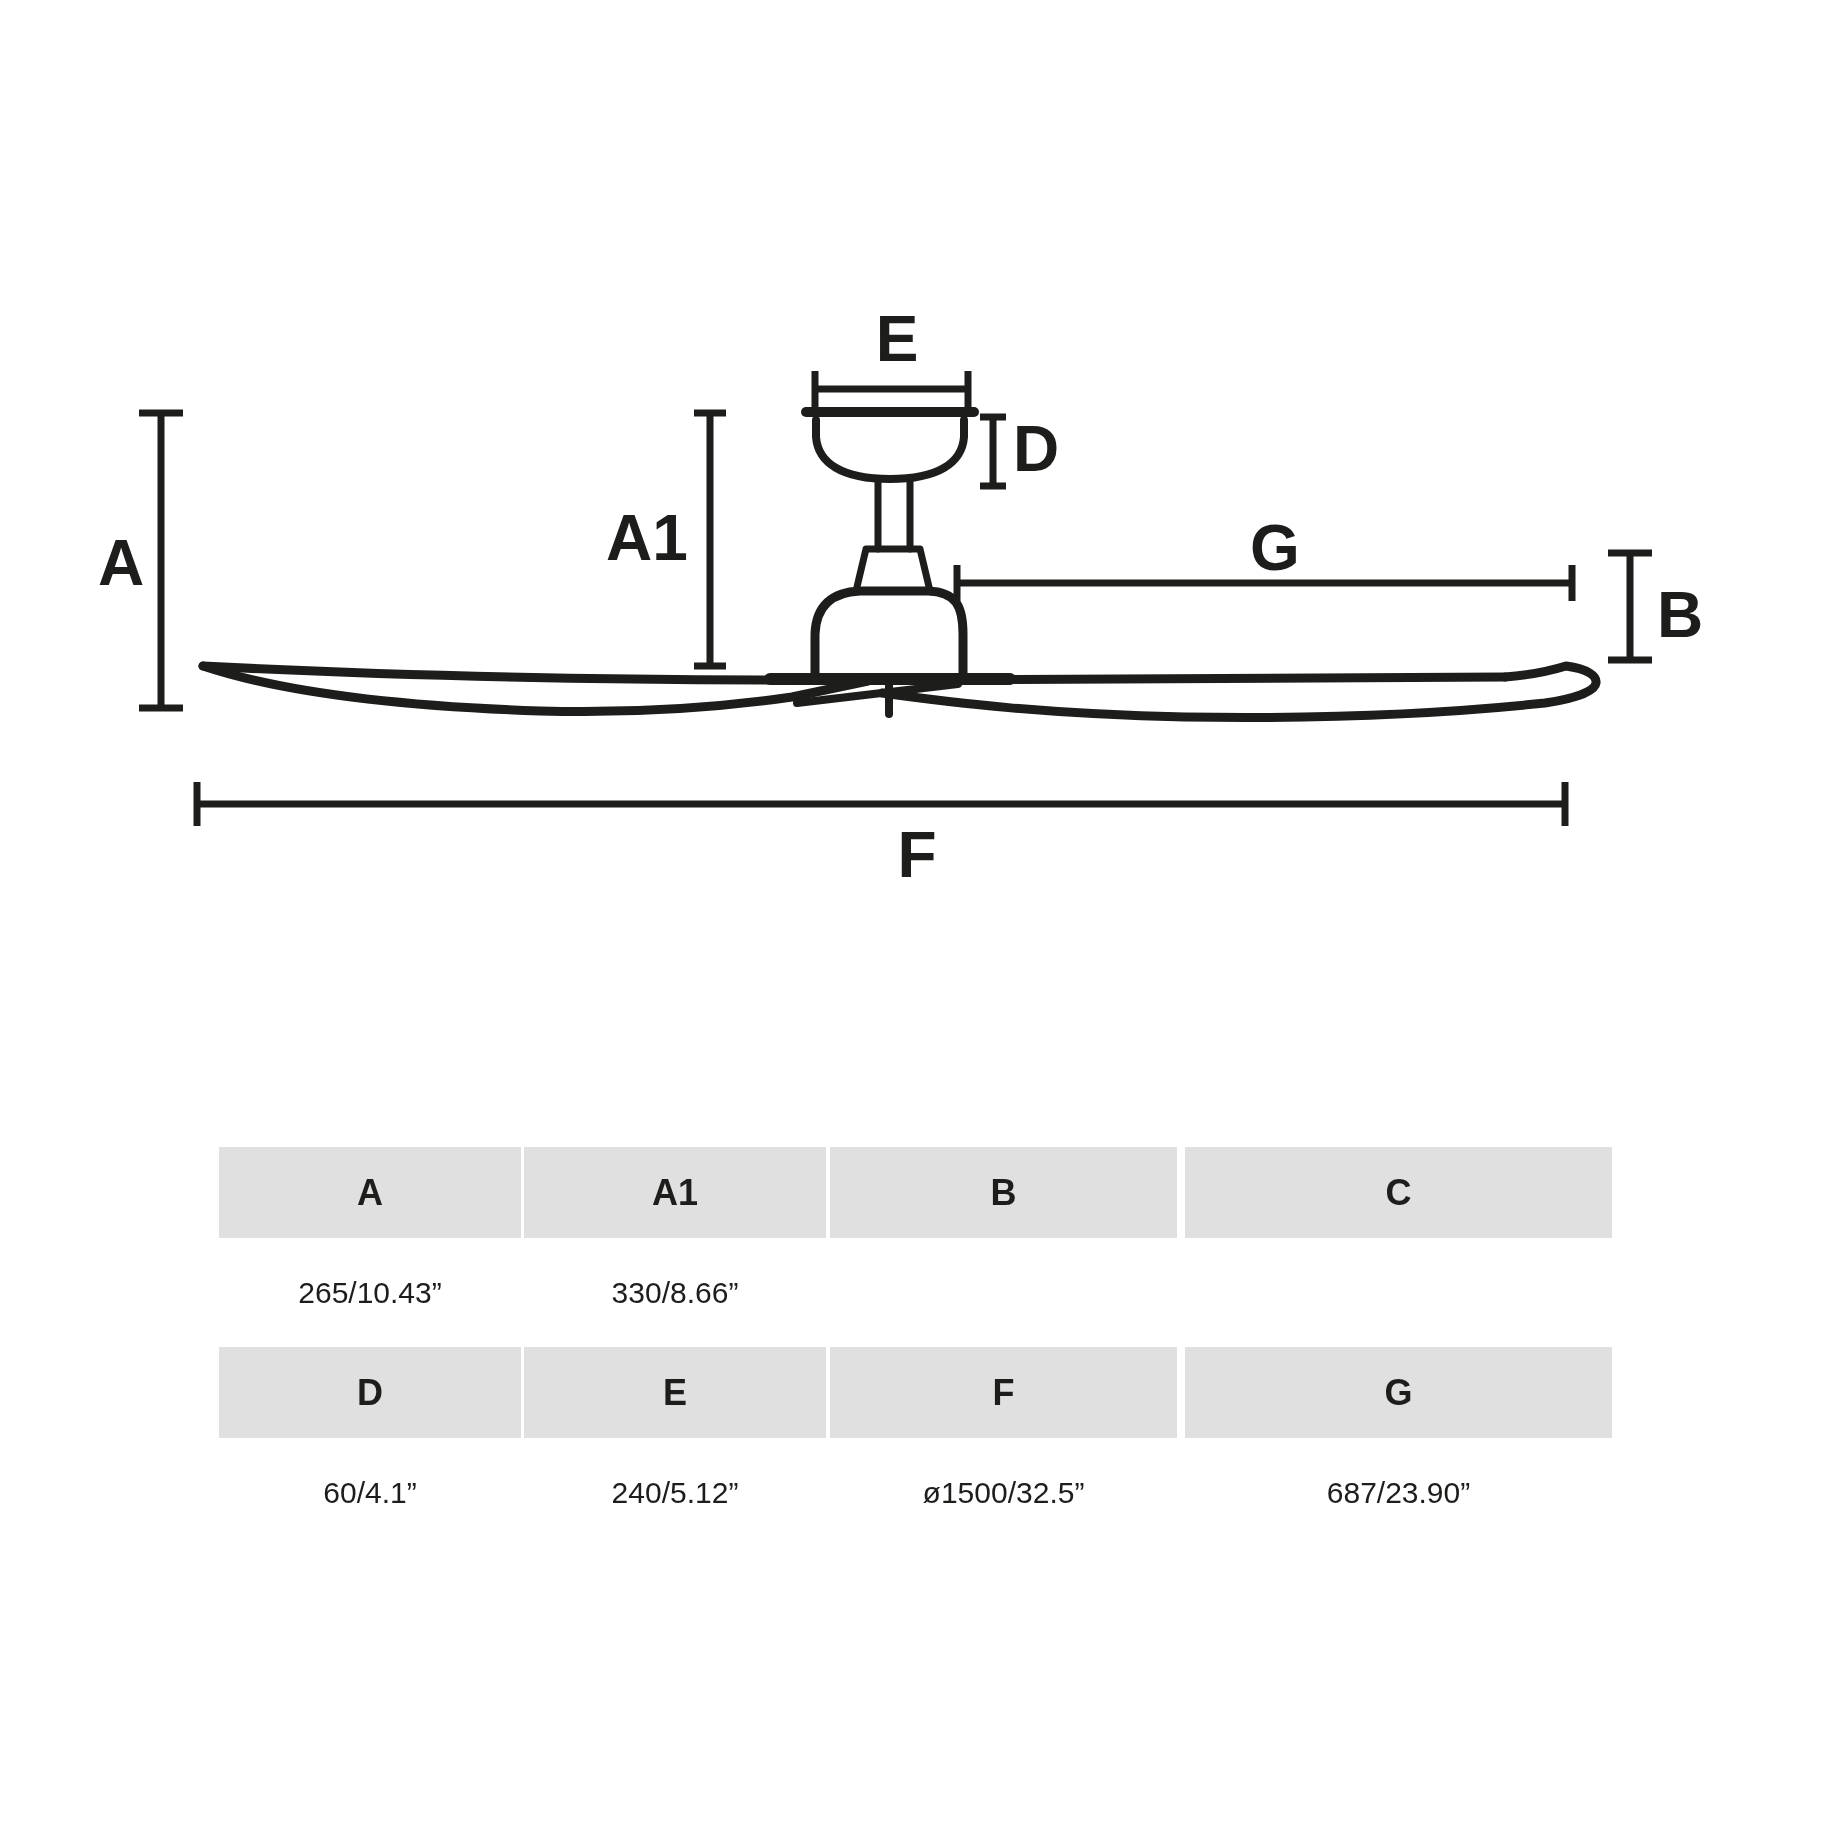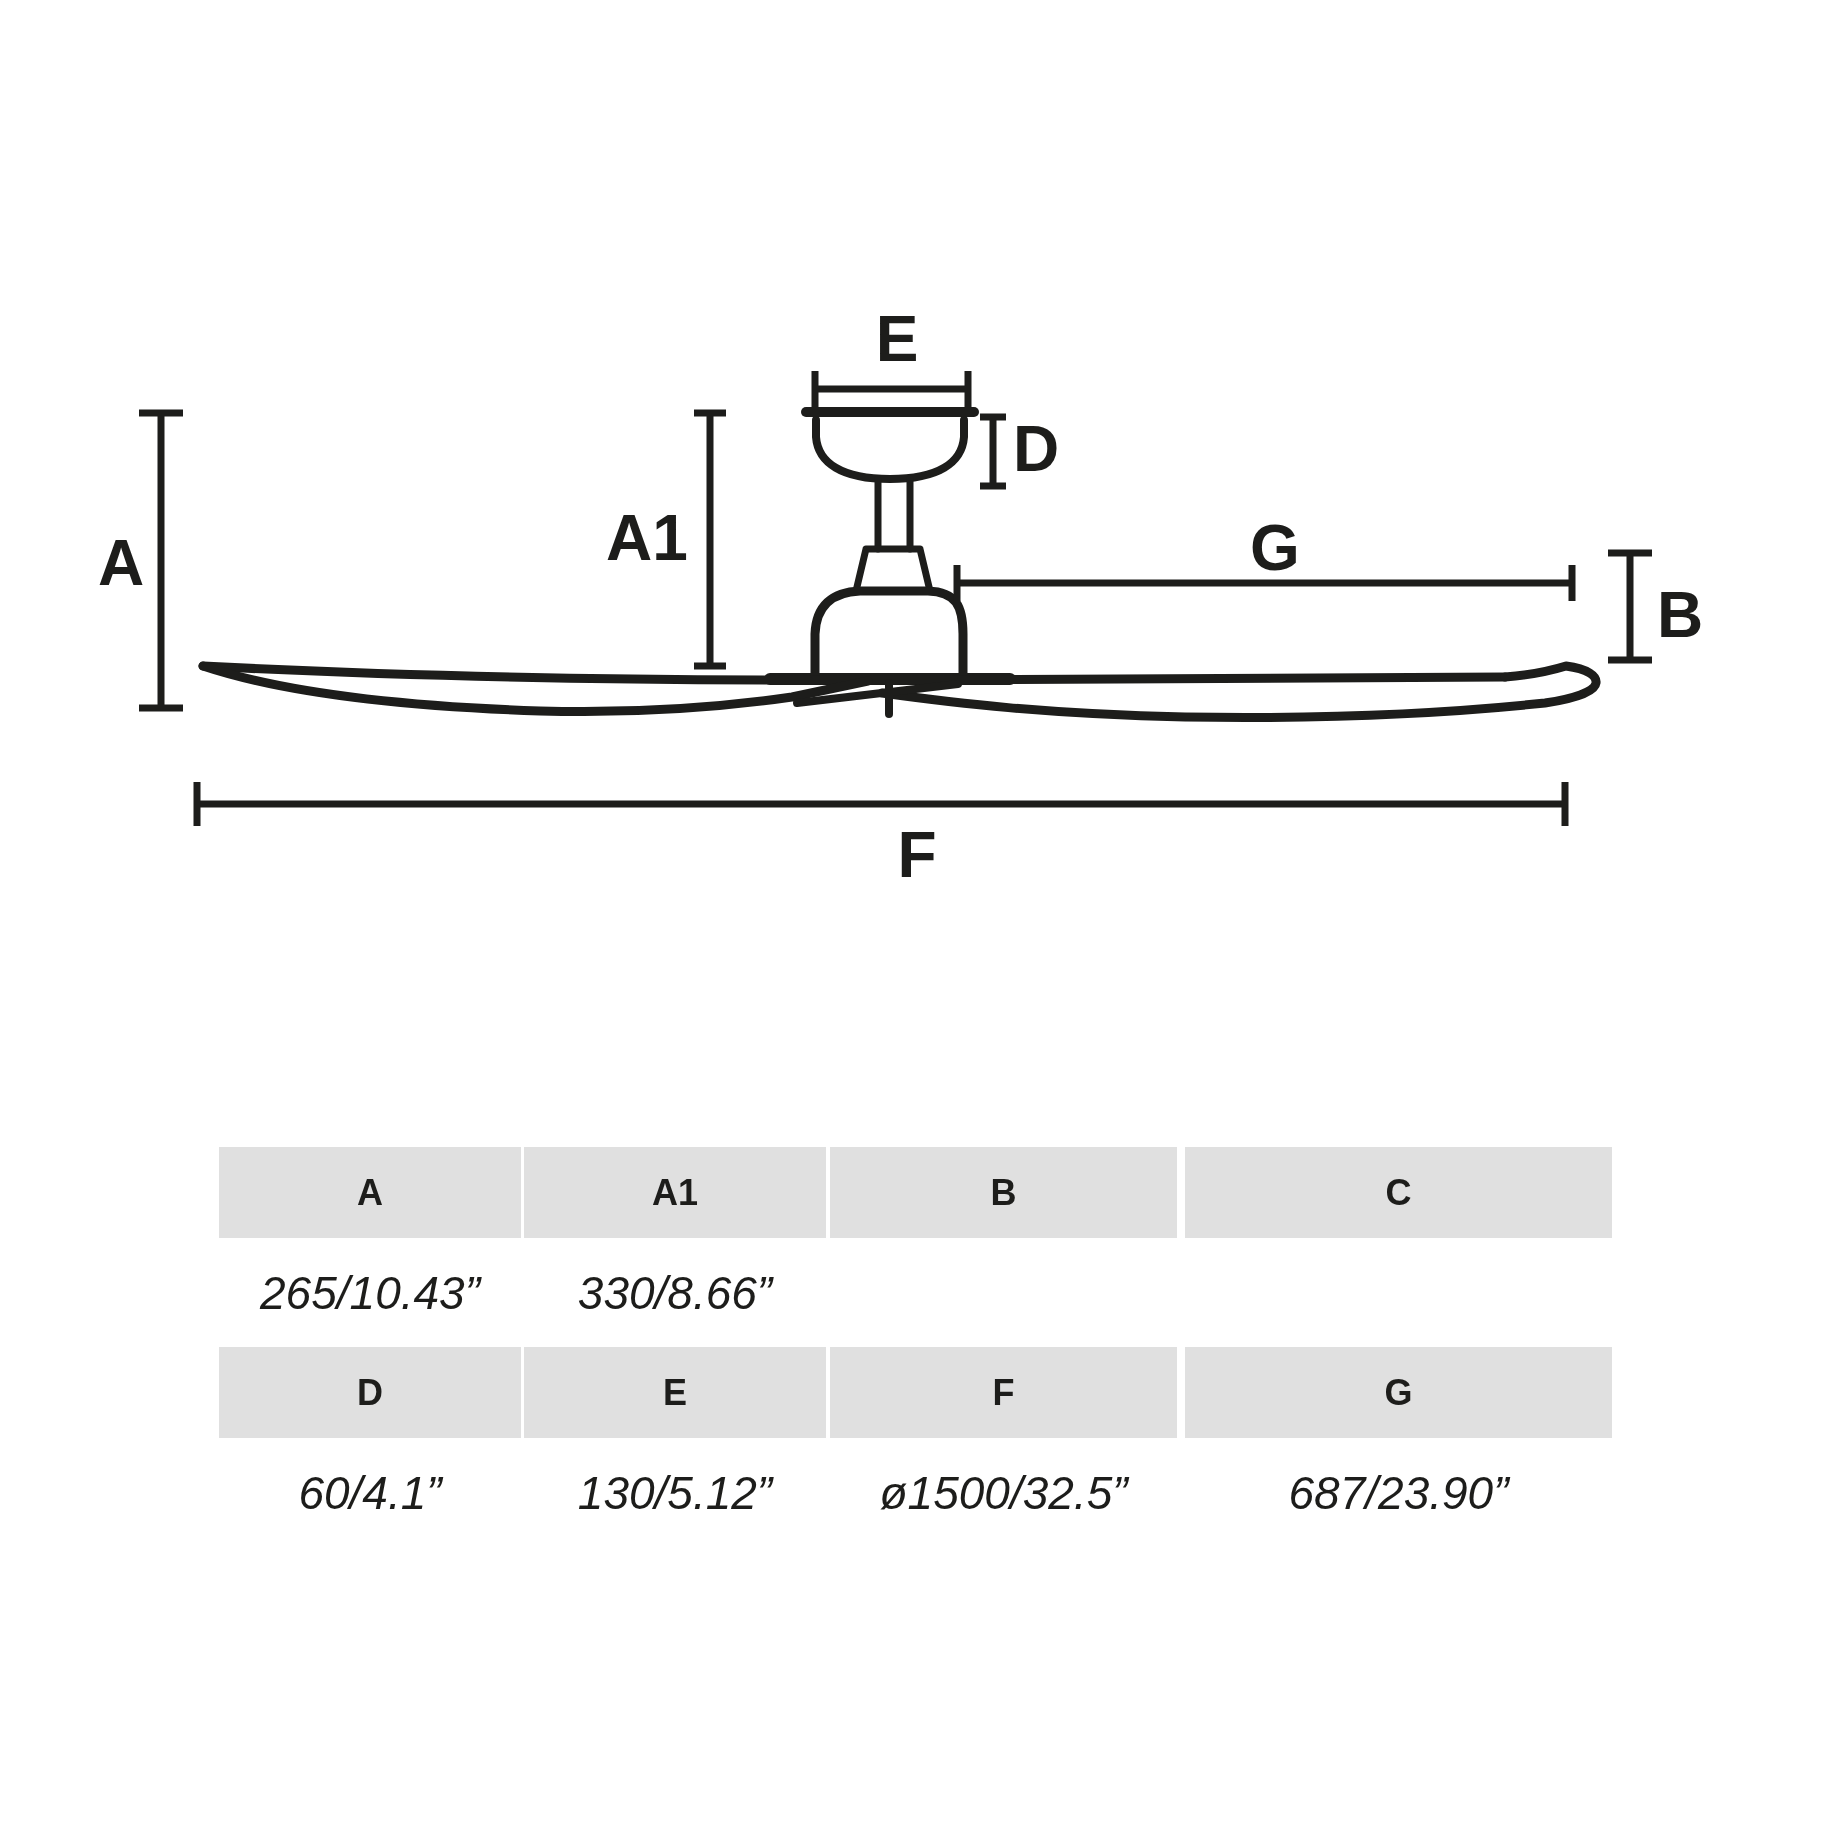--- a/index.html
+++ b/index.html
@@ -12,21 +12,21 @@
   .fan{stroke:#1d1d1b;fill:none;stroke-linejoin:round;stroke-linecap:round;}
   .dimlabel{font-family:"Liberation Sans",sans-serif;font-weight:bold;font-size:64px;
             fill:#1d1d1b;text-anchor:middle;dominant-baseline:central;}
 
   
   #spec-table{position:absolute;left:219px;top:1147px;width:1393px;}
   .hrow{display:flex;height:91px;}
   .vrow{display:flex;height:109px;align-items:center;}
   .hcell{background:#e0e0e0;display:flex;align-items:center;justify-content:center;
          font-size:36px;font-weight:bold;}
-  .vcell{font-size:46px;text-align:center;display:flex;align-items:center;justify-content:center;font-style:italic;}
+  .vcell{font-size:30px;text-align:center;display:flex;align-items:center;justify-content:center;}
   .w1{width:302px;margin-right:3px;}
   .w2{width:302px;margin-right:4px;}
   .w3{width:347px;margin-right:8px;}
   .w4{width:427px;}
 </style>
 </head>
 <body>
 
 <div id="page">
 
@@ -109,19 +109,19 @@
     </div>
 
     <div class="hrow">
       <div class="hcell w1">D</div>
       <div class="hcell w2">E</div>
       <div class="hcell w3">F</div>
       <div class="hcell w4">G</div>
     </div>
     <div class="vrow">
       <div class="vcell w1">60/4.1”</div>
-      <div class="vcell w2">130/5.12”</div>
+      <div class="vcell w2">240/5.12”</div>
       <div class="vcell w3">ø1500/32.5”</div>
       <div class="vcell w4">687/23.90”</div>
     </div>
 
   </div>
 </div>
 
 </body></html>

